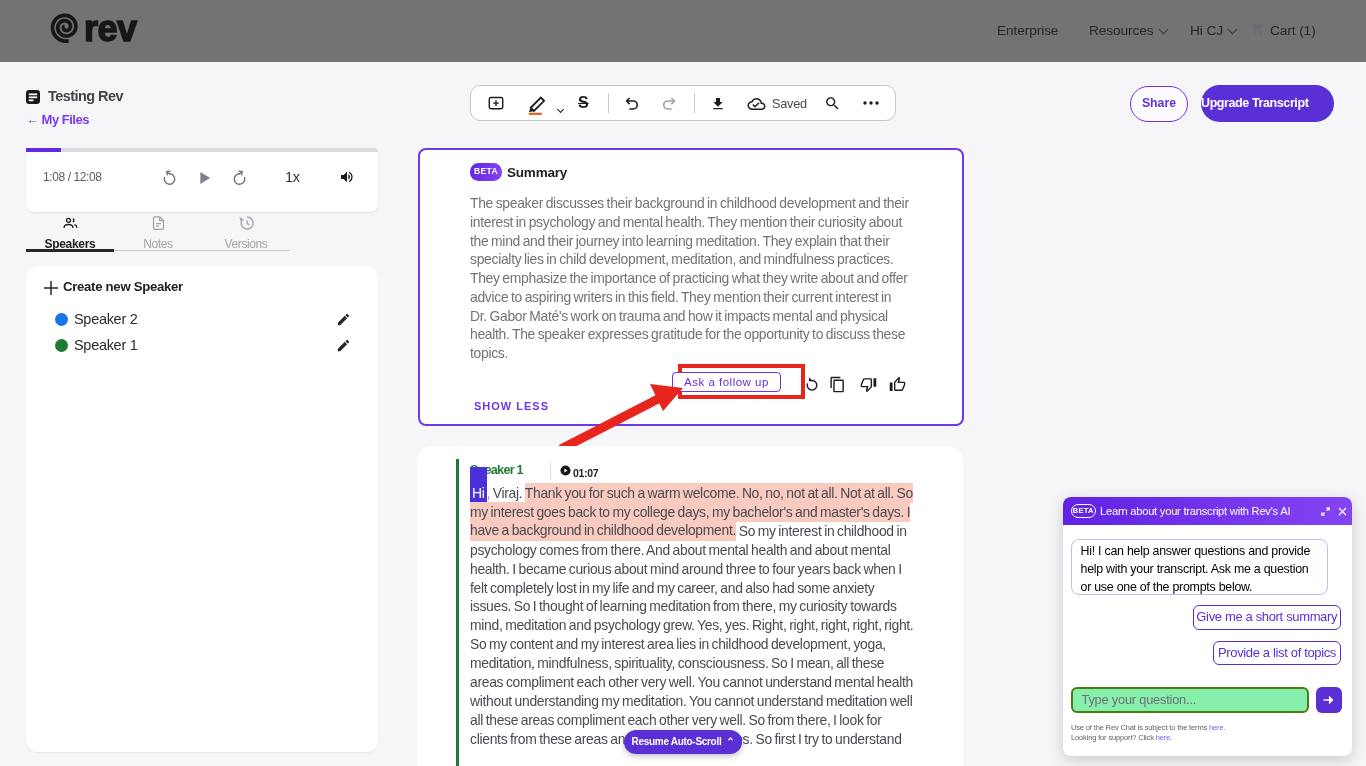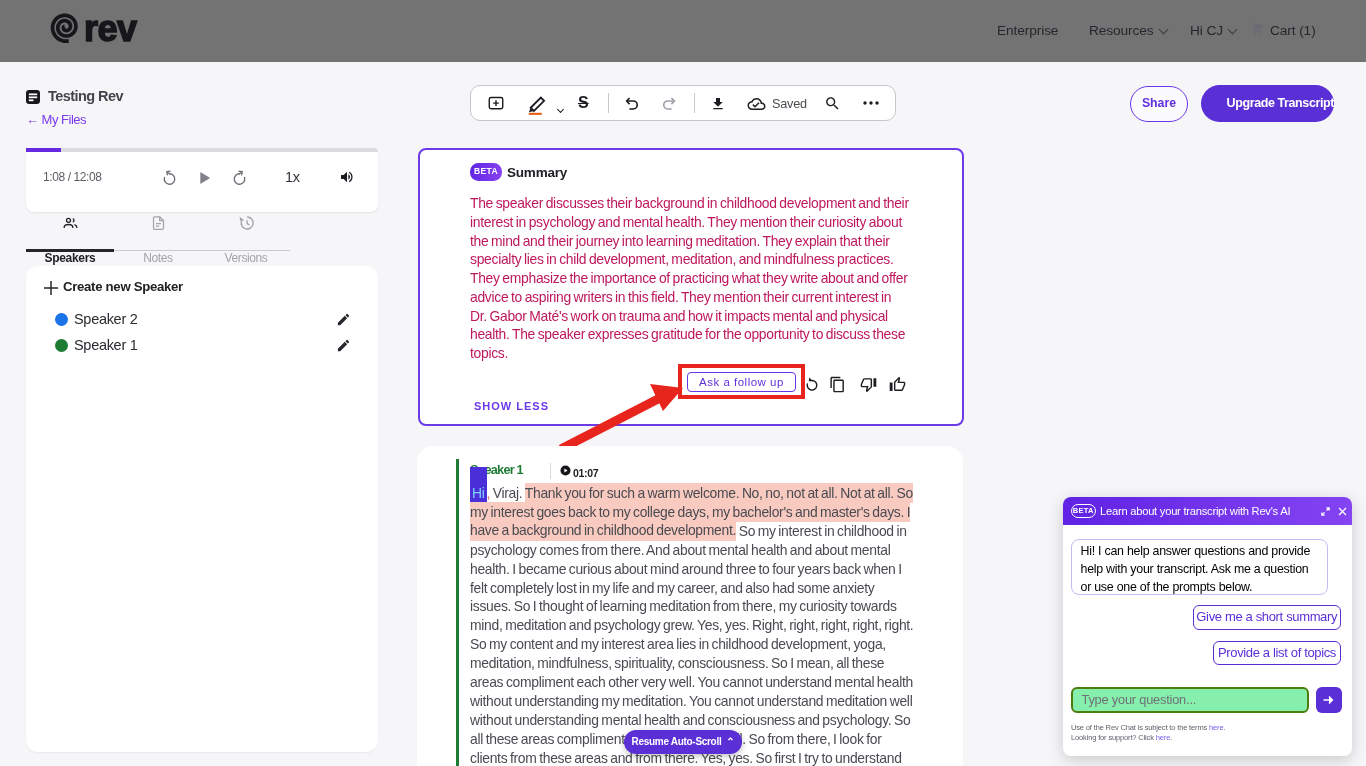--- a/index.html
+++ b/index.html
@@ -3,52 +3,52 @@
 <meta charset="utf-8">
 <style>
 *{margin:0;padding:0;box-sizing:border-box}
 html,body{width:1366px;height:766px;overflow:hidden}
 #page{position:relative;width:1366px;height:766px;background:#f6f6f9;font-family:"Liberation Sans",sans-serif;overflow:hidden}
 .abs{position:absolute}
 #header{position:absolute;left:0;top:0;width:1366px;height:62px;background:#737373}
 .nav{position:absolute;top:23px;font-size:13.7px;letter-spacing:-.1px;color:#26262e}
 .chev{display:inline-block;width:7px;height:7px;border-right:1.5px solid #3a3a42;border-bottom:1.5px solid #3a3a42;transform:rotate(45deg);margin-left:6px;margin-bottom:2px}
 #sb-title{position:absolute;left:48px;top:88px;font-size:14.5px;font-weight:bold;letter-spacing:-.55px;color:#44444c}
-#myfiles{position:absolute;left:26px;top:112px;font-size:13px;font-weight:normal;letter-spacing:-.5px;color:#7a3bf0}
+#myfiles{position:absolute;left:26px;top:112px;font-size:13px;font-weight:bold;letter-spacing:-.5px;color:#7a3bf0}
 #player{position:absolute;left:26px;top:148px;width:352px;height:64px;background:#fff;border-radius:8px;box-shadow:0 1px 2px rgba(0,0,0,.08)}
 #ptrack{position:absolute;left:0;top:0;width:352px;height:4px;background:#dcdce0;border-radius:8px 8px 0 0}
 #pfill{position:absolute;left:0;top:0;width:35px;height:4px;background:#6429e0}
 #ptime{position:absolute;left:17px;top:22px;font-size:12px;letter-spacing:-.4px;color:#5c5c64}
 .tab{position:absolute;top:215px;width:88px;text-align:center}
-.tab .lbl{font-size:12px;letter-spacing:-.4px;margin-top:16px}
+.tab .lbl{font-size:12px;letter-spacing:-.4px;margin-top:2px}
 #tabline{position:absolute;left:26px;top:250px;width:264px;height:1px;background:#c9c9cf}
 #tabactive{position:absolute;left:26px;top:249px;width:88px;height:2.5px;background:#26262a}
 #speakers-card{position:absolute;left:26px;top:266px;width:352px;height:486px;background:#fff;border-radius:12px;box-shadow:0 1px 2px rgba(0,0,0,.06)}
 .sprow{position:absolute;left:0;width:352px;height:26px}
 .spdot{position:absolute;left:29px;top:5px;width:13px;height:13px;border-radius:50%}
 .spname{position:absolute;left:48px;top:3px;font-size:14.5px;letter-spacing:-.3px;color:#2b2b31}
 #toolbar{position:absolute;left:470px;top:85px;width:426px;height:36px;background:#fff;border:1px solid #c6c6cc;border-radius:10px}
 .tbdiv{position:absolute;width:1px;height:20px;background:#c9c9cf}
 #share{position:absolute;left:1130px;top:86px;width:58px;height:36px;border:1.4px solid #6a35e6;border-radius:18px;background:#fbfbfd;color:#6230dc;font-size:12.3px;font-weight:bold;text-align:center;line-height:33px}
-#upgrade{position:absolute;left:1201px;top:85px;width:133px;height:37px;border-radius:19px;background:#5b2fd6;color:#fff;font-size:12.5px;letter-spacing:-.4px;font-weight:bold;text-align:right;line-height:37px}
+#upgrade{position:absolute;left:1201px;top:85px;width:133px;height:37px;border-radius:19px;background:#5b2fd6;color:#fff;font-size:12.5px;letter-spacing:-.4px;font-weight:bold;text-align:left;line-height:37px}
 #sumcard{position:absolute;left:418px;top:148px;width:546px;height:278px;background:#fff;border:2px solid #6d3ae8;border-radius:8px}
 #beta1{position:absolute;left:50px;top:13px;width:32px;height:18px;background:linear-gradient(100deg,#5f25e4,#8a42f0);border-radius:8.5px;color:#fff;font-size:8.5px;font-weight:bold;text-align:center;line-height:17px;letter-spacing:.4px}
 #sumtitle{position:absolute;left:87px;top:15px;font-size:13.5px;font-weight:bold;letter-spacing:-.2px;color:#212126}
-.para{position:absolute;color:#be185d;font-size:13.9px;letter-spacing:-.3px;word-spacing:-.9px;line-height:18.75px;white-space:nowrap}
+.para{position:absolute;color:#737373;font-size:13.9px;letter-spacing:-.3px;word-spacing:-.9px;line-height:18.75px;white-space:nowrap}
 #askbox{position:absolute;left:258px;top:214px;width:127px;height:35px;border:4.5px solid #e8251d}
-#askbtn{position:absolute;left:267px;top:222px;width:109px;height:19.5px;border:1.2px solid #6a35e6;border-radius:4px;background:#fff;color:#6230dc;font-size:11.5px;text-align:center;line-height:18px;letter-spacing:.5px}
+#askbtn{position:absolute;left:252px;top:222px;width:109px;height:19.5px;border:1.2px solid #6a35e6;border-radius:4px;background:#fff;color:#6230dc;font-size:11.5px;text-align:center;line-height:18px;letter-spacing:.5px}
 #showless{position:absolute;left:54px;top:250px;font-size:11px;font-weight:bold;color:#6a3ae8;letter-spacing:1px}
 .sic{position:absolute;top:226px}
 #transcript{position:absolute;left:417px;top:446px;width:546px;height:320px;background:#fff;border-radius:16px 16px 0 0}
 #greenline{position:absolute;left:39px;top:13px;width:2.5px;height:307px;background:#1e7b34}
 #spk1{position:absolute;left:53px;top:17px;font-size:12.7px;font-weight:bold;letter-spacing:-.8px;color:#1e7b34}
 #tdiv{position:absolute;left:133px;top:17px;width:1px;height:16px;background:#d9d9de}
 #ttime{position:absolute;left:156px;top:20.5px;font-size:10.5px;font-weight:bold;letter-spacing:-.3px;color:#212126}
 .hl{background:#f9cbc0;padding:2.4px 0}
-.sel{background:#4b2fd9;color:#7dd3fc;padding:18px 2px}
+.sel{background:#4b2fd9;color:#ffffff;padding:18px 2px}
 #resume{position:absolute;left:624px;top:730px;width:118px;height:24px;background:#5b2fd6;border-radius:12px;color:#fff;font-size:10px;letter-spacing:-.3px;font-weight:bold;text-align:center;line-height:24px;box-shadow:0 2px 6px rgba(0,0,0,.25)}
 #chat{position:absolute;left:1063px;top:497px;width:289px;height:259px;background:#fff;border-radius:8px;box-shadow:0 4px 16px rgba(0,0,0,.18)}
 #chathdr{position:absolute;left:0;top:0;width:289px;height:28px;background:linear-gradient(90deg,#6022e4,#8544f2);border-radius:8px 8px 0 0}
 #beta2{position:absolute;left:7.5px;top:6.5px;width:25.5px;height:14.5px;border:1.2px solid #fff;border-radius:8px;color:#fff;font-size:7.5px;font-weight:bold;text-align:center;line-height:12.5px;letter-spacing:.3px}
 #chattitle{position:absolute;left:37px;top:7.5px;font-size:11.2px;font-weight:normal;letter-spacing:-.25px;color:#fff;white-space:nowrap}
 #bubble{position:absolute;left:7.5px;top:41.5px;width:257.5px;height:56px;border:1px solid #c9b8f2;border-radius:8px;font-size:12.4px;letter-spacing:-.25px;line-height:18.2px;color:#000000;padding:2.5px 0 0 9px;white-space:nowrap}
 .chatbtn{position:absolute;border:1.4px solid #5b2fd6;border-radius:6px;background:#fff;color:#5b2fd6;font-size:13px;letter-spacing:-.35px;text-align:center;white-space:nowrap}
 #chatinput{position:absolute;left:7.5px;top:190px;width:238px;height:26px;border:2px solid #4d7c0f;border-radius:6px;background:#86efac;color:#6f6f77;font-size:12.8px;letter-spacing:-.2px;line-height:22px;padding-left:9px}
 #send{position:absolute;left:252.5px;top:190px;width:26px;height:26px;background:#5b2fd6;border-radius:6px;color:#fff;text-align:center;line-height:25px;font-size:14px}
 #chatfoot{position:absolute;left:8px;top:226px;font-size:7.5px;letter-spacing:-.15px;line-height:10.2px;color:#5f5f6b}
@@ -234,21 +234,20 @@
         <div><span class="hl">have a background in childhood development.</span> So my interest in childhood in</div>
         <div>psychology comes from there. And about mental health and about mental</div>
         <div>health. I became curious about mind around three to four years back when I</div>
         <div>felt completely lost in my life and my career, and also had some anxiety</div>
         <div>issues. So I thought of learning meditation from there, my curiosity towards</div>
         <div>mind, meditation and psychology grew. Yes, yes. Right, right, right, right, right.</div>
         <div>So my content and my interest area lies in childhood development, yoga,</div>
         <div>meditation, mindfulness, spirituality, consciousness. So I mean, all these</div>
         <div>areas compliment each other very well. You cannot understand mental health</div>
         <div>without understanding my meditation. You cannot understand meditation well</div>
-        <div>without understanding mental health and consciousness and psychology. So</div>
         <div>all these areas compliment each other very well. So from there, I look for</div>
         <div>clients from these areas and from there. Yes, yes. So first I try to understand</div>
       </div>
 </div>
 <div id="resume">Resume Auto-Scroll&nbsp; ⌃</div>
 
 <div id="chat">
   <div id="chathdr"></div>
   <div id="beta2">BETA</div>
   <div id="chattitle">Learn about your transcript with Rev's AI</div>

